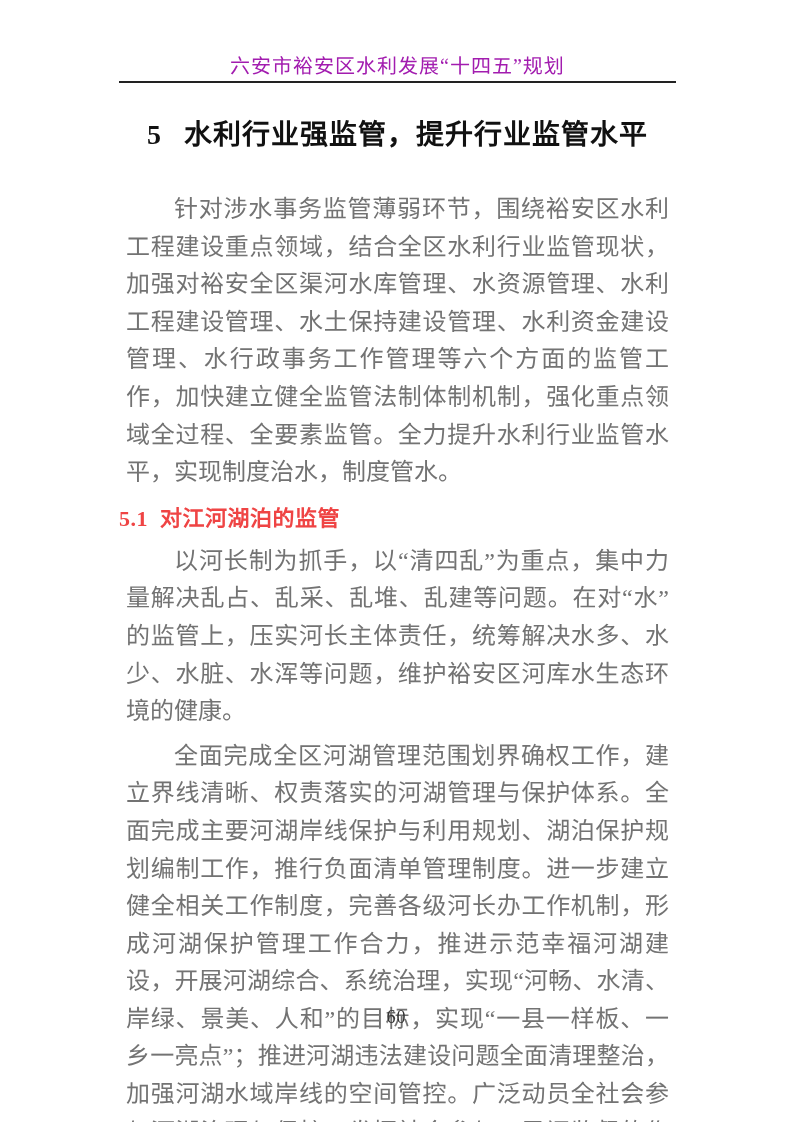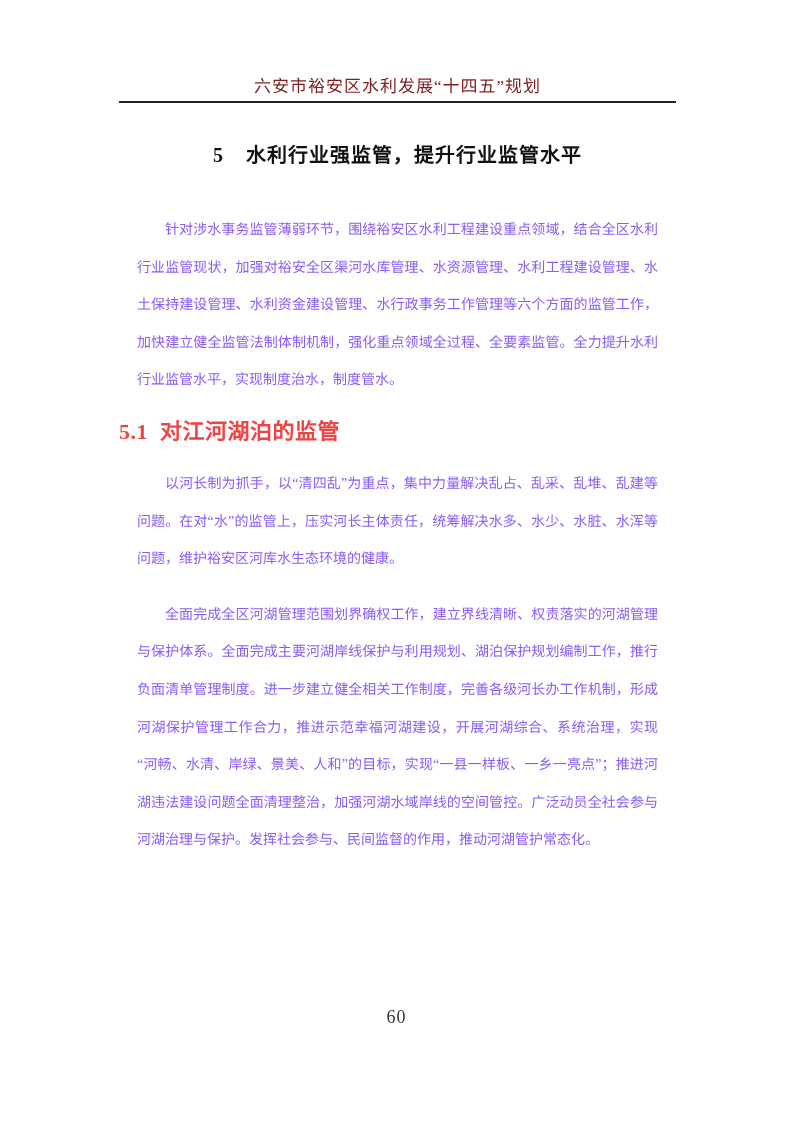--- a/index.html
+++ b/index.html
@@ -17,50 +17,50 @@
     overflow: hidden;
     box-sizing: border-box;
   }
   .content {
     position: absolute;
     left: 119px;
     top: 0;
     width: 557px;
   }
   .running-header {
-    padding-top: 78px;
+    padding-top: 58px;
     padding-bottom: 6px;
     border-bottom: 2px solid #222222;
     text-align: center;
-    font-size: 17px;
+    font-size: 20px;
     line-height: 17px;
     letter-spacing: 1px;
-    color: #7f1d1d;
+    color: #a21caf;
   }
   .chapter-title {
     margin: 32px 0 0 0;
     text-align: center;
-    font-size: 20px;
+    font-size: 28px;
     line-height: 40px;
     font-weight: 700;
     font-family: "Liberation Sans", "DejaVu Sans", sans-serif;
     letter-spacing: 1px;
     color: #111111;
   }
   .chapter-number {
     font-family: "Liberation Serif", "DejaVu Serif", serif;
     margin-right: 22px;
   }
   .body-para {
-    margin: 18px;
-    font-size: 14px;
+    margin: 7px;
+    font-size: 24px;
     line-height: 37.6px;
     text-align: justify;
     text-indent: 2em;
-    color: #8b5cf6;
+    color: #737373;
   }
   .intro-para {
     margin-top: 36px;
   }
   .section-heading {
     margin: 12px 0 9px 0;
     font-size: 22px;
     line-height: 30px;
     font-weight: 700;
     color: #ef4444;

